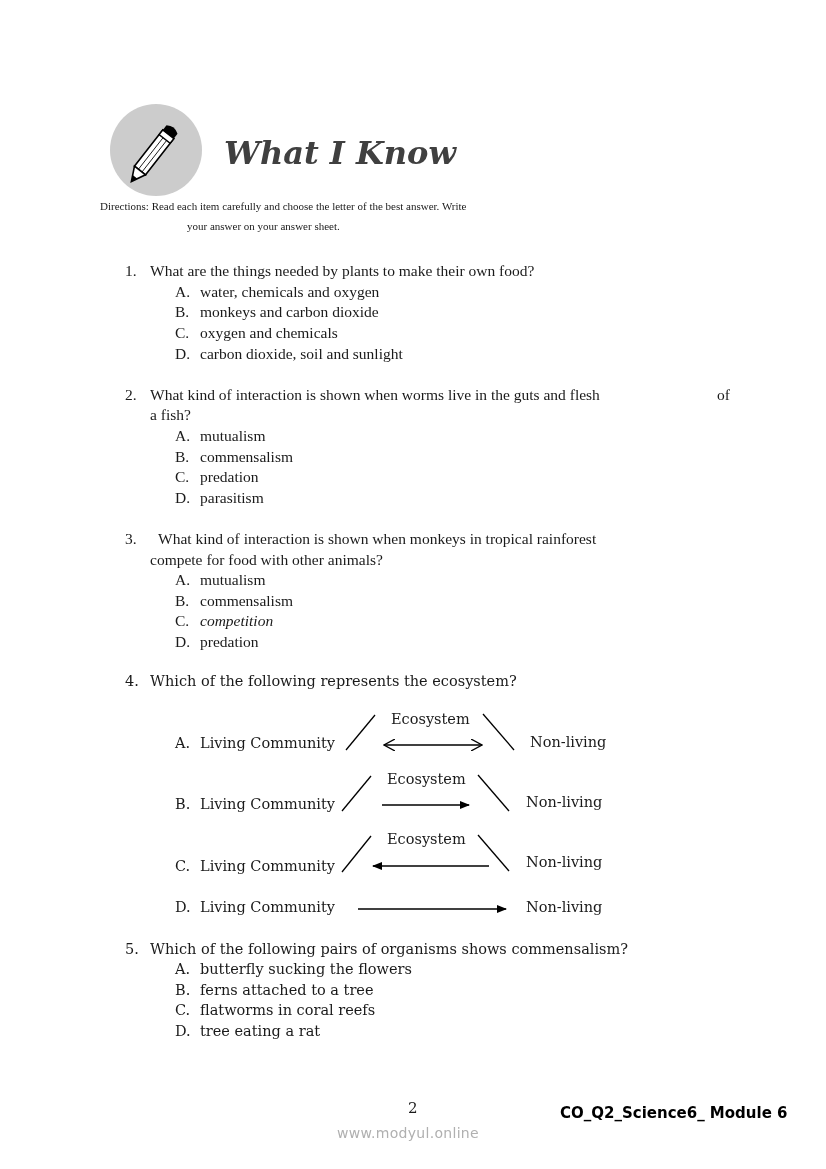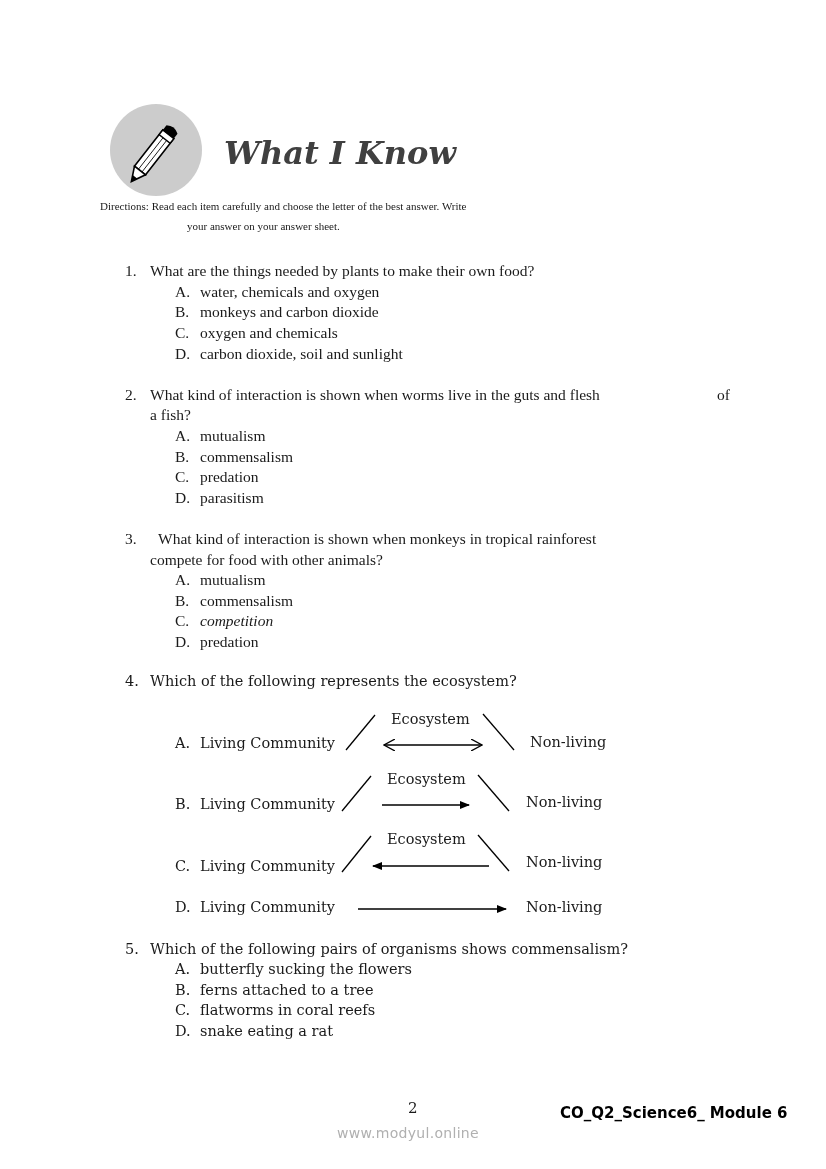--- a/index.html
+++ b/index.html
@@ -145,18 +145,18 @@
 <div>
   <div class="abs dq" style="left:125px; top:941px;">5.</div>
   <div class="abs dq" style="left:150px; top:941px;">Which of the following pairs of organisms shows commensalism?</div>
   <div class="abs dq" style="left:175px; top:961px;">A.</div>
   <div class="abs dq" style="left:200px; top:961px;">butterfly sucking the flowers</div>
   <div class="abs dq" style="left:175px; top:982px;">B.</div>
   <div class="abs dq" style="left:200px; top:982px;">ferns attached to a tree</div>
   <div class="abs dq" style="left:175px; top:1002px;">C.</div>
   <div class="abs dq" style="left:200px; top:1002px;">flatworms in coral reefs</div>
   <div class="abs dq" style="left:175px; top:1023px;">D.</div>
-  <div class="abs dq" style="left:200px; top:1023px;">snake eating a rat</div>
+  <div class="abs dq" style="left:200px; top:1023px;">tree eating a rat</div>
 </div>
 
 <div class="abs footer-page" style="left:408px; top:1099px;">2</div>
 <div class="abs footer-code" style="left:560px; top:1104px;">CO_Q2_Science6_ Module 6</div>
 <div class="abs watermark" style="left:337px; top:1125px;">www.modyul.online</div>
 
 </body></html>

